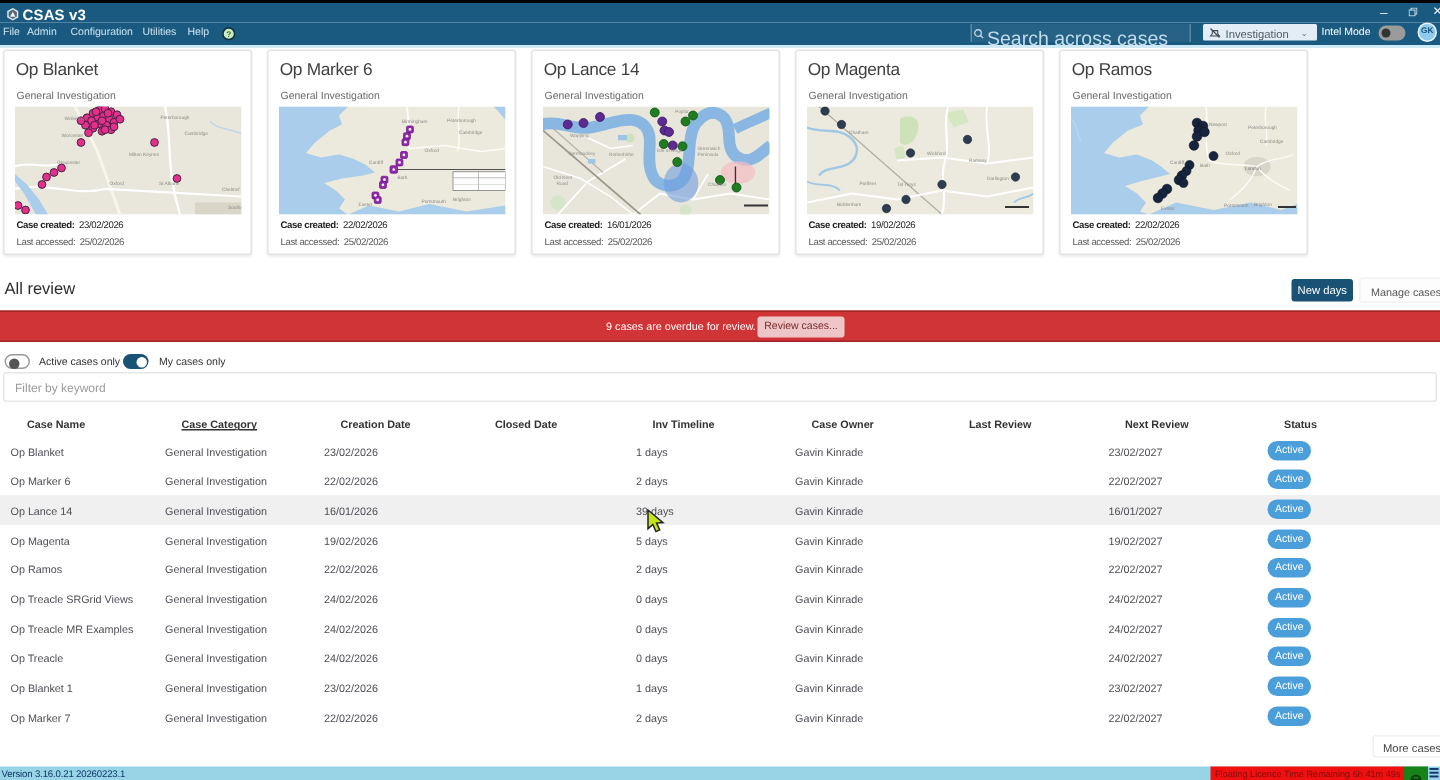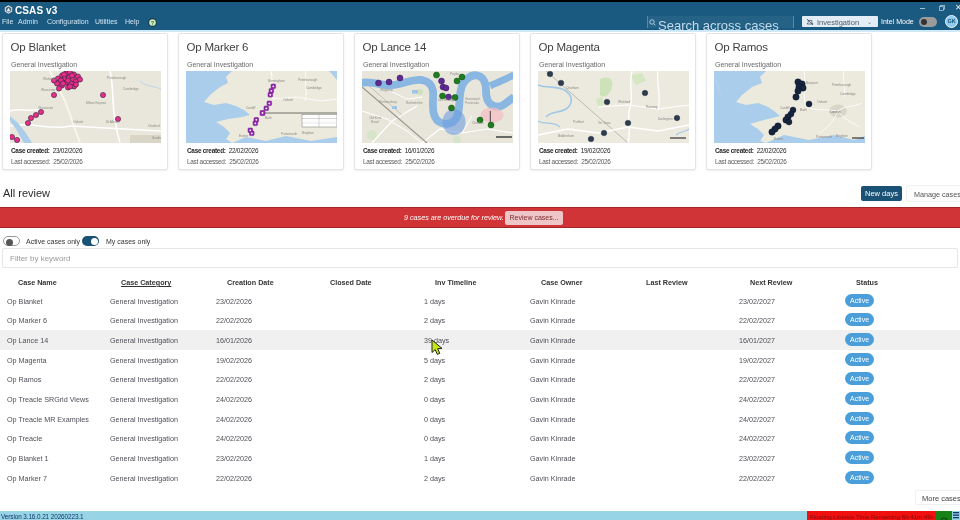--- a/index.html
+++ b/index.html
@@ -21,21 +21,21 @@
 .card .map { position:absolute; left:7px; top:37px; width:151px; height:72px; }
 .card .cc { position:absolute; left:8px; top:112.5px; font-size:6.4px; letter-spacing:-0.25px; color:#1e1e1e; white-space:nowrap; }
 .card .cc b { font-weight:bold; }
 .card .la { position:absolute; left:8px; top:123.5px; font-size:6.4px; letter-spacing:-0.25px; color:#5a5a5a; white-space:nowrap; }
 
 #allcases { left:3px; top:187px; font-size:11px; color:#2b2b2b; }
 #newcase { left:861px; top:186px; width:41px; height:15px; background:#1a5276; color:#fff; font-size:7.5px; text-align:center; line-height:15px; border-radius:2px; }
 #managecases { left:906px; top:185px; height:17px; background:#fdfdfd; color:#555; font-size:7.2px; white-space:nowrap; padding:0 7px; line-height:17px; border:1px solid #f2f2f2; border-radius:2px; }
 
 #banner { left:0; top:207px; width:960px; height:21px; background:#d03436; border-top:1px solid #a02527; border-bottom:1px solid #a02527; }
-#bannertext { left:404px; top:212.5px; font-size:7.2px; color:#fff; white-space:nowrap;font-style:italic; }
+#bannertext { left:404px; top:212.5px; font-size:7.2px; color:#fff; white-space:nowrap; }
 #reviewbtn { left:505px; top:210.5px; height:14px; background:#eec6c8; color:#7c2a2a; font-size:7px; white-space:nowrap; padding:0 4.5px; line-height:14px; border-radius:2px; }
 
 .toggle { top:236px; width:17px; height:10px; border-radius:5px; }
 .toggle .knob { position:absolute; top:1.5px; width:7px; height:7px; border-radius:50%; }
 #tg1 { left:3px; background:#fff; border:1px solid #999; }
 #tg1 .knob { left:1.5px; background:#555; }
 #tg2 { left:82px; background:#1a5276; }
 #tg2 .knob { left:8.5px; background:#fff; }
 .tglabel { top:237.5px; font-size:7px; color:#333; white-space:nowrap; }
 

